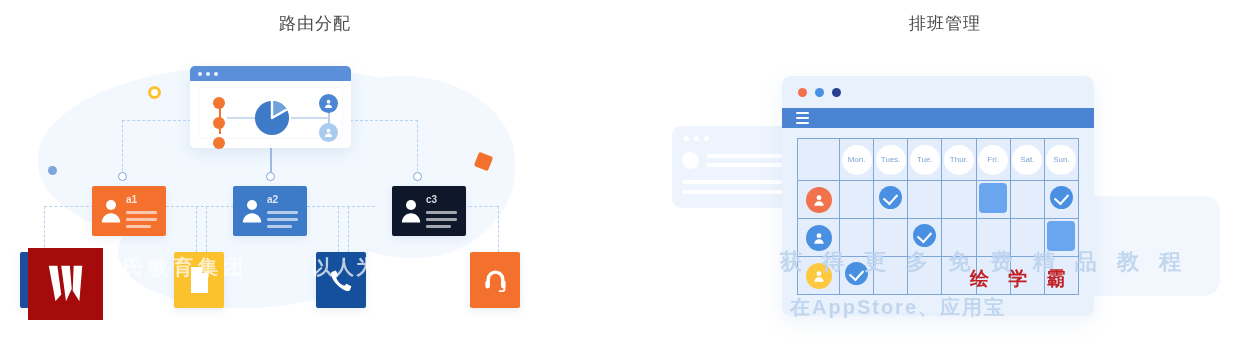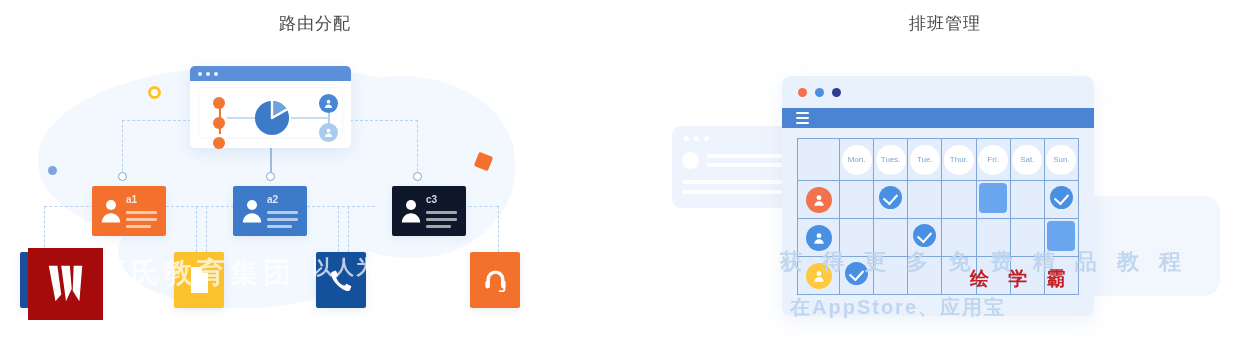--- a/index.html
+++ b/index.html
@@ -119,21 +119,21 @@
     background: #7fa6dc;
   }
   .deco-sq {
     left: 476px; top: 106px; width: 15px; height: 15px; background: #f4702d;
     transform: rotate(22deg); border-radius: 2px;
   }
 
   
   .wm { position: absolute; white-space: nowrap; pointer-events: none; }
   .wm-white {
-    color: rgba(255,255,255,.72); font-size: 28px; font-weight: 700;
+    color: rgba(255,255,255,.72); font-size: 20px; font-weight: 700;
     letter-spacing: 5px;
   }
   .wm-blue {
     color: rgba(190,212,238,.95); font-size: 22px; font-weight: 700;
     letter-spacing: 7px;
   }
   .wm-red {
     color: #c22024; font-size: 19px; font-weight: 800; letter-spacing: 7px;
   }
   .wm-logo {

